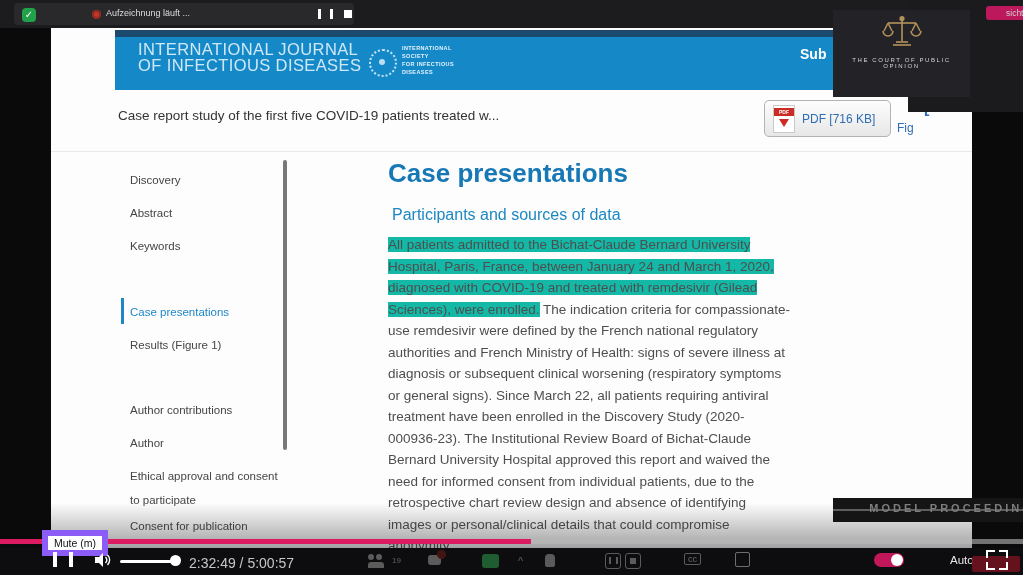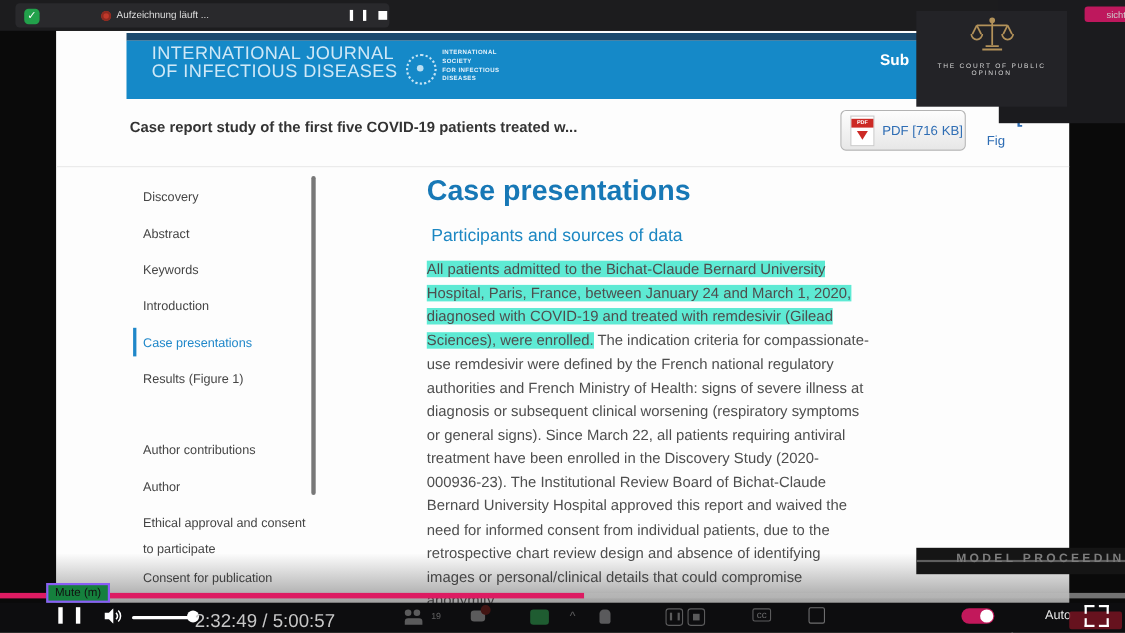--- a/index.html
+++ b/index.html
@@ -28,22 +28,22 @@
   .banner{left:115px;top:37px;width:857px;height:53px;background:#1589c8;}
   .jtitle{left:138px;top:41px;font-size:16.5px;line-height:16px;color:#cfe8f7;letter-spacing:.4px;}
   .virus{left:369px;top:49px;width:24px;height:24px;border:2px dotted rgba(215,238,250,.9);
          border-radius:50%;}
   .virus i{position:absolute;left:8px;top:8px;width:6px;height:6px;border-radius:50%;
            background:rgba(215,238,250,.85);}
   .isid{left:402px;top:44px;font-size:5.5px;line-height:8px;font-weight:bold;color:#e4f2fb;letter-spacing:.4px;}
   .submit{left:800px;top:46px;font-size:14px;font-weight:bold;color:#fff;}
 
   
-  .atitle{left:118px;top:108px;font-size:13.5px;font-weight:bold;color:#333;}
-  .pdfbtn{left:764px;top:100px;width:114px;height:37px;border:1px solid #b3b3b3;border-radius:5px;
+  .atitle{left:118px;top:108px;font-size:13.5px;font-weight:normal;color:#333;}
+  .pdfbtn{left:764px;top:100px;width:127px;height:37px;border:1px solid #b3b3b3;border-radius:5px;
           background:linear-gradient(#fdfdfd,#e7e7e7);display:flex;align-items:center;gap:7px;padding-left:8px;box-sizing:border-box;}
   .pdficon{position:relative;width:20px;height:26px;background:#fff;border:1px solid #c9c9c9;}
   .pdficon .band{position:absolute;left:0;top:2px;width:100%;height:8px;background:#cc2a25;
                  color:#fff;font-size:5px;font-weight:bold;text-align:center;line-height:8px;}
   .pdficon .swirl{position:absolute;left:5px;top:13px;width:0;height:0;
                   border-left:5px solid transparent;border-right:5px solid transparent;border-top:8px solid #cc2a25;}
   .pdflabel{font-size:12px;color:#2e6db4;}
   .fragbracket{left:924px;top:99px;font-size:16px;font-weight:bold;color:#2e6db4;}
   .fragfig{left:897px;top:121px;font-size:12px;color:#2e6db4;}
   .hdivider{left:51px;top:151px;width:921px;height:1px;background:#e9e9e9;}
@@ -51,21 +51,21 @@
   
   .sideitem{left:130px;width:155px;font-size:11.5px;line-height:24px;color:#454545;}
   .sideitem.active{color:#1f87c9;}
   .activebar{position:absolute;left:-9px;top:-2px;width:3px;height:26px;background:#1f87c9;}
   .scrollbar{left:283px;top:160px;width:4px;height:290px;background:#787878;border-radius:2px;}
 
   
   .h1{left:388px;top:158px;font-size:26px;font-weight:bold;color:#1778b6;}
   .h2{left:392px;top:206px;font-size:16px;font-weight:500;color:#1c87c2;}
   .para{left:388px;top:234px;width:404px;font-size:13.5px;line-height:21.5px;color:#4e4e4e;}
-  .hl{background:#5eead4;}
+  .hl{background:#14b8a6;}
 
   
   .gjpanel{left:908px;top:0;width:115px;height:112px;background:#1b1b1e;}
   .sichtchip{left:986px;top:6px;padding:2px 20px;background:#be185d;border-radius:3px;
              font-size:8.5px;color:#cfcfcf;}
   .gjbox{left:833px;top:10px;width:137px;height:87px;background:#232327;text-align:center;}
   .gjtitle{margin-top:2px;font-size:17px;font-weight:bold;color:#fafafa;letter-spacing:2px;}
   .gjsub{font-size:6px;color:#d5d5d5;letter-spacing:1.6px;margin-top:2px;}
 
   
@@ -73,26 +73,26 @@
   .prog-rest{left:531px;top:539px;width:492px;height:5px;background:rgba(185,185,185,.6);}
 
   
   .modelbox{left:833px;top:498px;width:190px;height:24px;background:#151515;padding-left:47px;}
   .modeltext{position:absolute;left:0;top:4px;width:100%;text-align:center;font-size:11px;
              font-weight:bold;color:#7d7d7d;letter-spacing:3px;}
   .modelline{position:absolute;left:0;top:11px;width:100%;height:2px;background:#5e5e5e;}
 
   
   .controls{left:0;top:548px;width:1023px;height:27px;background:#0d0d0f;}
-  .tooltip{left:42px;top:530px;padding:1px 6px;background:#15803d;border:2px solid #8b5cf6;
+  .tooltip{left:42px;top:530px;padding:1px 6px;background:#ffffff;border:6px solid #8b5cf6;
            font-size:10.5px;color:#111;}
   .playpause{left:53px;top:552px;width:12px;height:15px;border-left:4px solid #fff;border-right:4px solid #fff;}
   .volslider{left:120px;top:560px;width:58px;height:3px;background:#fff;border-radius:2px;}
   .volknob{left:170px;top:555px;width:11px;height:11px;border-radius:50%;background:#fff;}
-  .timetext{left:177px;top:555px;font-size:17px;color:#c7c7c7;}
+  .timetext{left:189px;top:555px;font-size:14px;color:#c7c7c7;}
 
   .faint{opacity:.32;}
   .bleedbox{width:14px;height:14px;border:1px solid #fff;border-radius:3px;}
   .bleedtxt{font-size:8px;color:#fff;}
   .ppl{width:6px;height:6px;border-radius:50%;background:#fff;box-shadow:8px 0 0 #fff;}
   .pplbody{width:16px;height:6px;border-radius:3px 3px 0 0;background:#fff;margin-top:2px;}
   .chatbubble{width:13px;height:10px;border-radius:3px;background:#fff;}
   .chatbadge{position:absolute;right:-5px;top:-5px;width:9px;height:9px;border-radius:50%;
              background:#b3261e;opacity:1;}
   .greenicon{width:17px;height:14px;border-radius:3px;background:#2f9e4f;opacity:.55;}
@@ -145,21 +145,20 @@
     </span>
     <span class="pdflabel">PDF [716 KB]</span>
   </div>
   <div class="abs fragbracket">[</div>
   <div class="abs fragfig">Fig</div>
   <div class="abs hdivider"></div>
 
   <div class="abs sideitem" style="top:168px">Discovery</div>
   <div class="abs sideitem" style="top:201px">Abstract</div>
   <div class="abs sideitem" style="top:234px">Keywords</div>
-  <div class="abs sideitem" style="top:267px">Introduction</div>
   <div class="abs sideitem active" style="top:300px">
     <span class="activebar"></span>
     <span>Case presentations</span>
   </div>
   <div class="abs sideitem" style="top:333px">Results (Figure 1)</div>
   <div class="abs sideitem" style="top:398px">Author contributions</div>
   <div class="abs sideitem" style="top:431px">Author</div>
   <div class="abs sideitem" style="top:464px">Ethical approval and consent to participate</div>
   <div class="abs sideitem" style="top:514px">Consent for publication</div>
   <div class="abs scrollbar"></div>

